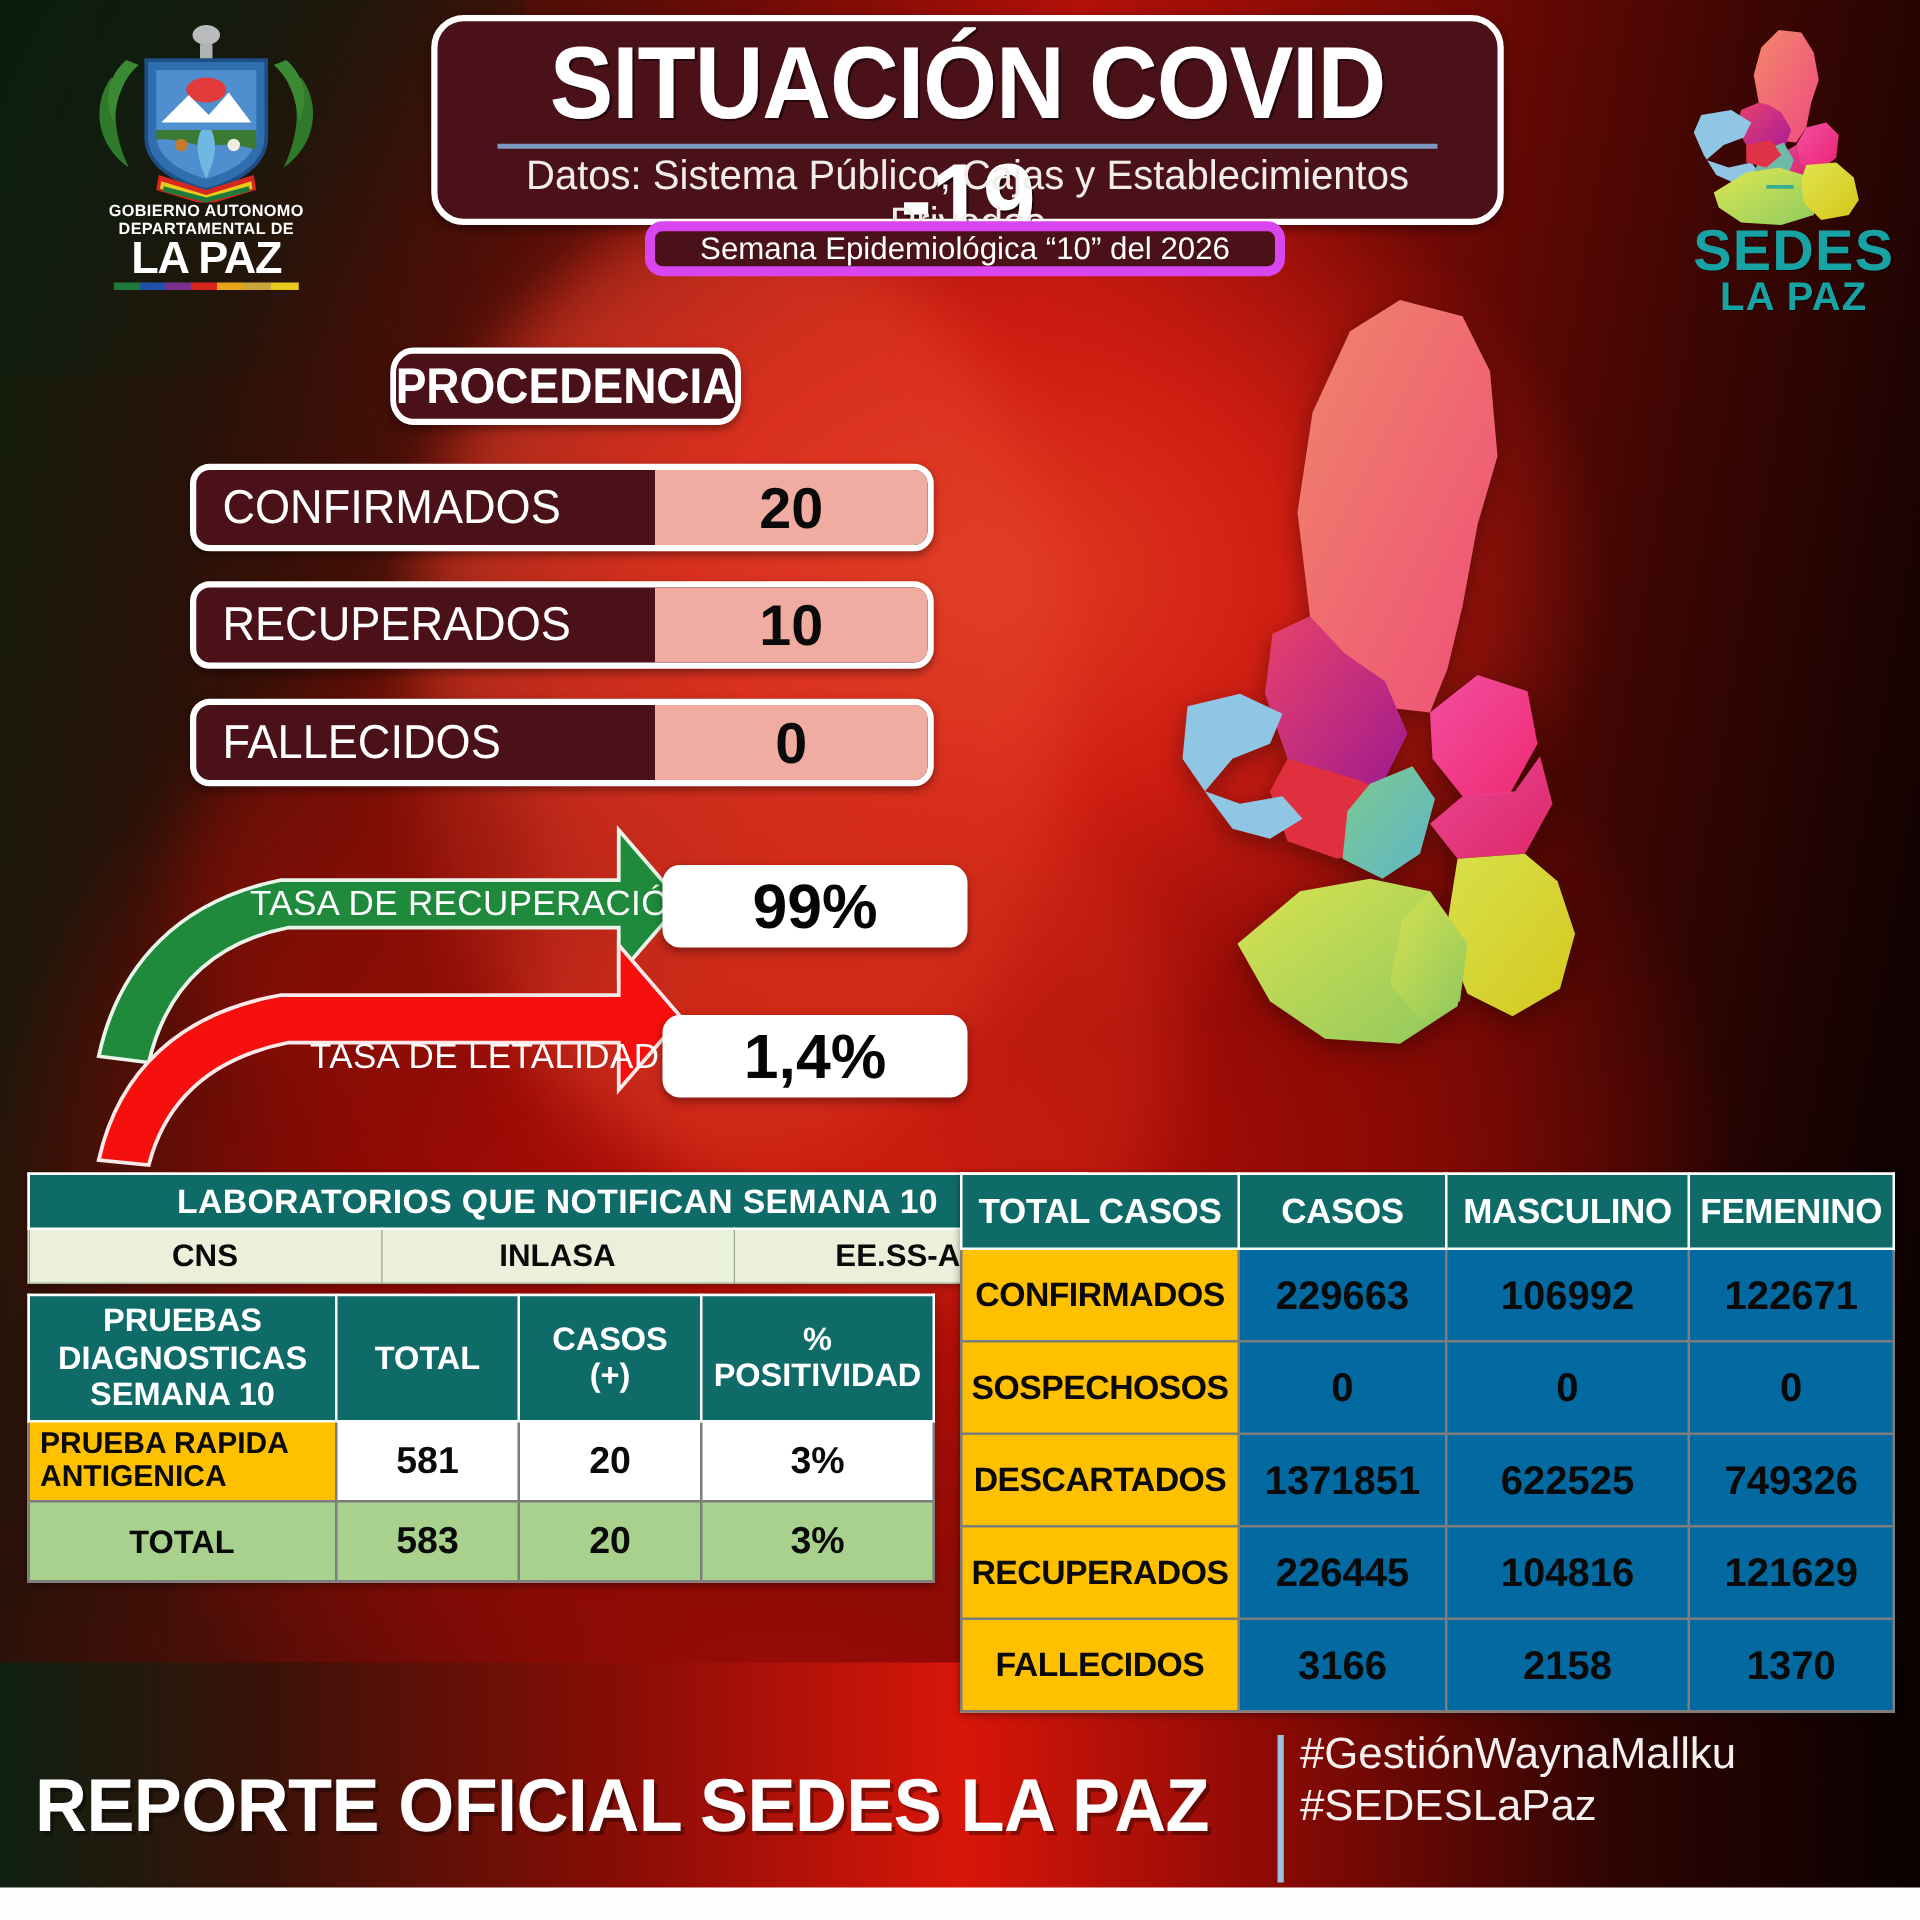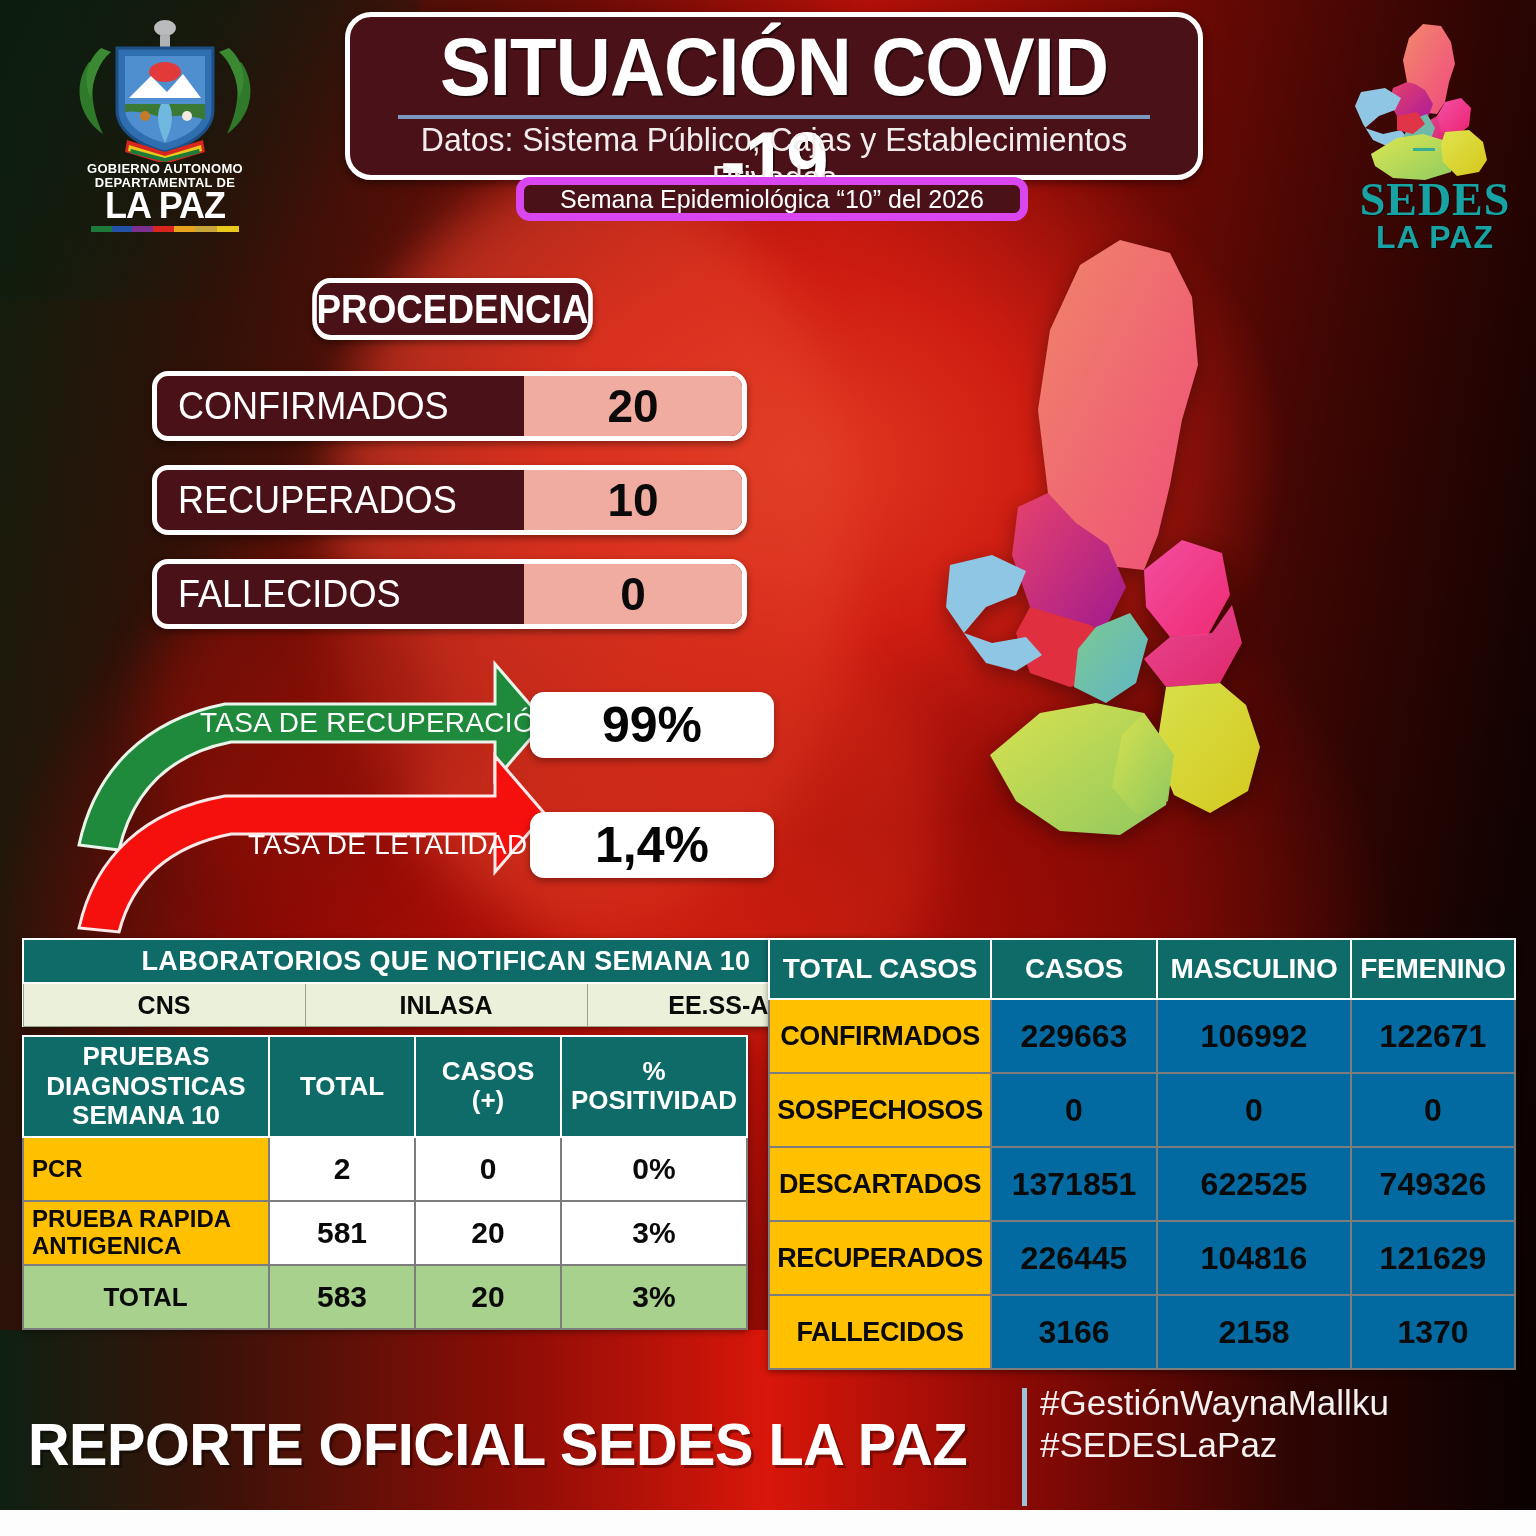--- a/index.html
+++ b/index.html
@@ -53,21 +53,21 @@
     font-size:33px;font-weight:500;transform:scaleX(.97);}
   .week-pill{position:absolute;left:516px;top:177px;width:512px;height:44px;
     background:#4b1118;border:8px solid #d946ef;border-radius:14px;box-sizing:border-box;
     display:flex;align-items:center;justify-content:center;color:#fff;font-size:25px;}
 
   
   .sedes{position:absolute;left:1345px;top:20px;width:180px;height:230px;}
   .sedes svg{display:block;}
   .sedes-txt{position:absolute;left:0;top:158px;width:180px;text-align:center;color:#17a3a3;
     font-weight:bold;line-height:.96;text-shadow:1px 1px 0 rgba(0,0,0,.5);}
-  .sedes-l1{font-size:46px;letter-spacing:1px;font-family:Liberation Serif, serif;}
+  .sedes-l1{font-size:46px;letter-spacing:1px;}
   .sedes-l2{font-size:32px;letter-spacing:1px;}
 
   
   .proc-pill{position:absolute;left:300px;top:278px;width:305px;height:62px;
     background:#4b1118;border:5px solid #fff;border-radius:20px;box-sizing:border-box;
     display:flex;align-items:center;justify-content:center;color:#fff;font-size:40px;font-weight:bold;
     transform:scaleX(.92);box-shadow:0 3px 7px rgba(0,0,0,.4);}
   .stat-row{position:absolute;left:152px;width:595px;height:70px;
     background:#4b1118;border:5px solid #fff;border-radius:16px;box-sizing:border-box;
     display:flex;align-items:stretch;overflow:hidden;box-shadow:0 3px 7px rgba(0,0,0,.4);}
@@ -329,26 +329,20 @@
       <th style="width:140px">
         <div>CASOS</div>
         <div>(+)</div>
       </th>
       <th>
         <div>%</div>
         <div>POSITIVIDAD</div>
       </th>
     </tr>
     <tr>
-      <td class="rowlab">PCR</td>
-      <td>2</td>
-      <td>0</td>
-      <td>0%</td>
-    </tr>
-    <tr>
       <td class="rowlab">PRUEBA RAPIDA ANTIGENICA</td>
       <td>581</td>
       <td>20</td>
       <td>3%</td>
     </tr>
     <tr class="total-row">
       <td class="rowlab">TOTAL</td>
       <td>583</td>
       <td>20</td>
       <td>3%</td>

